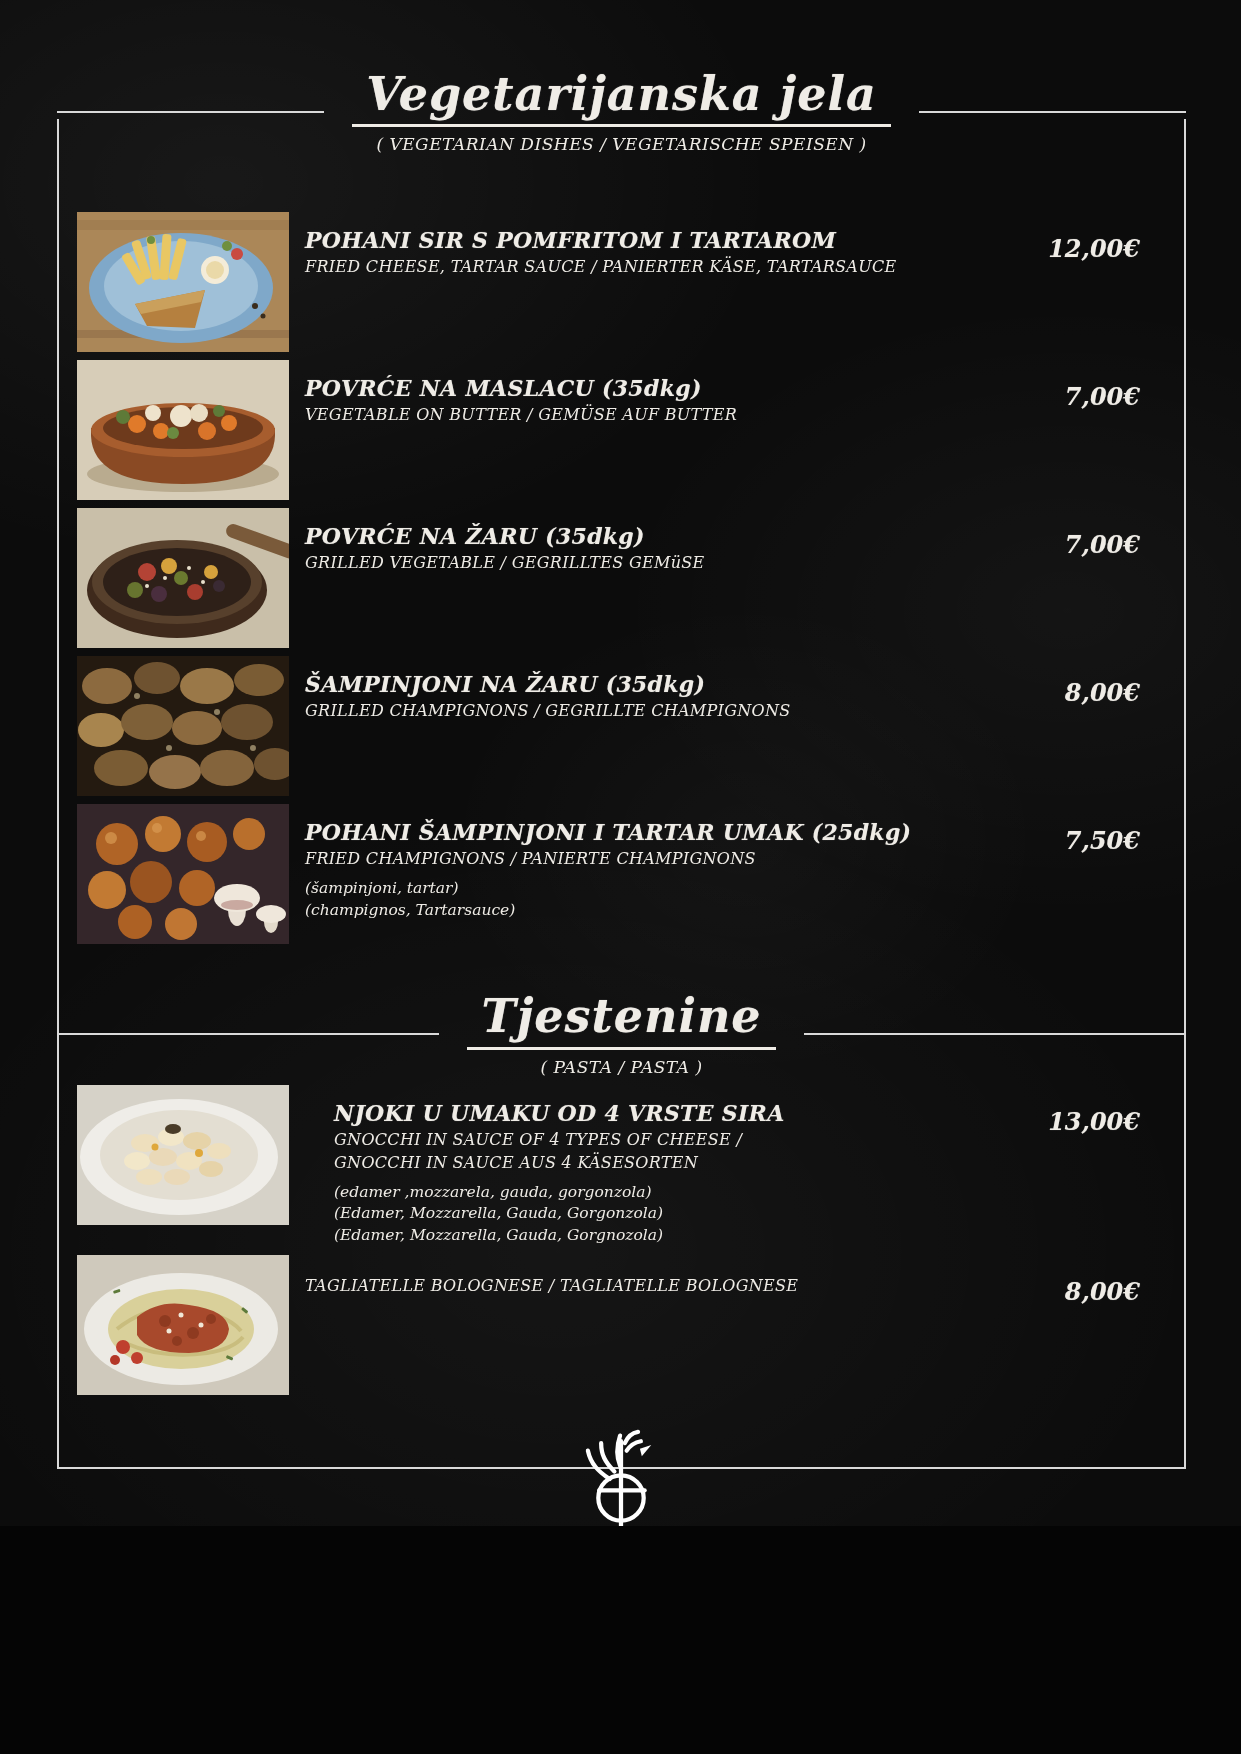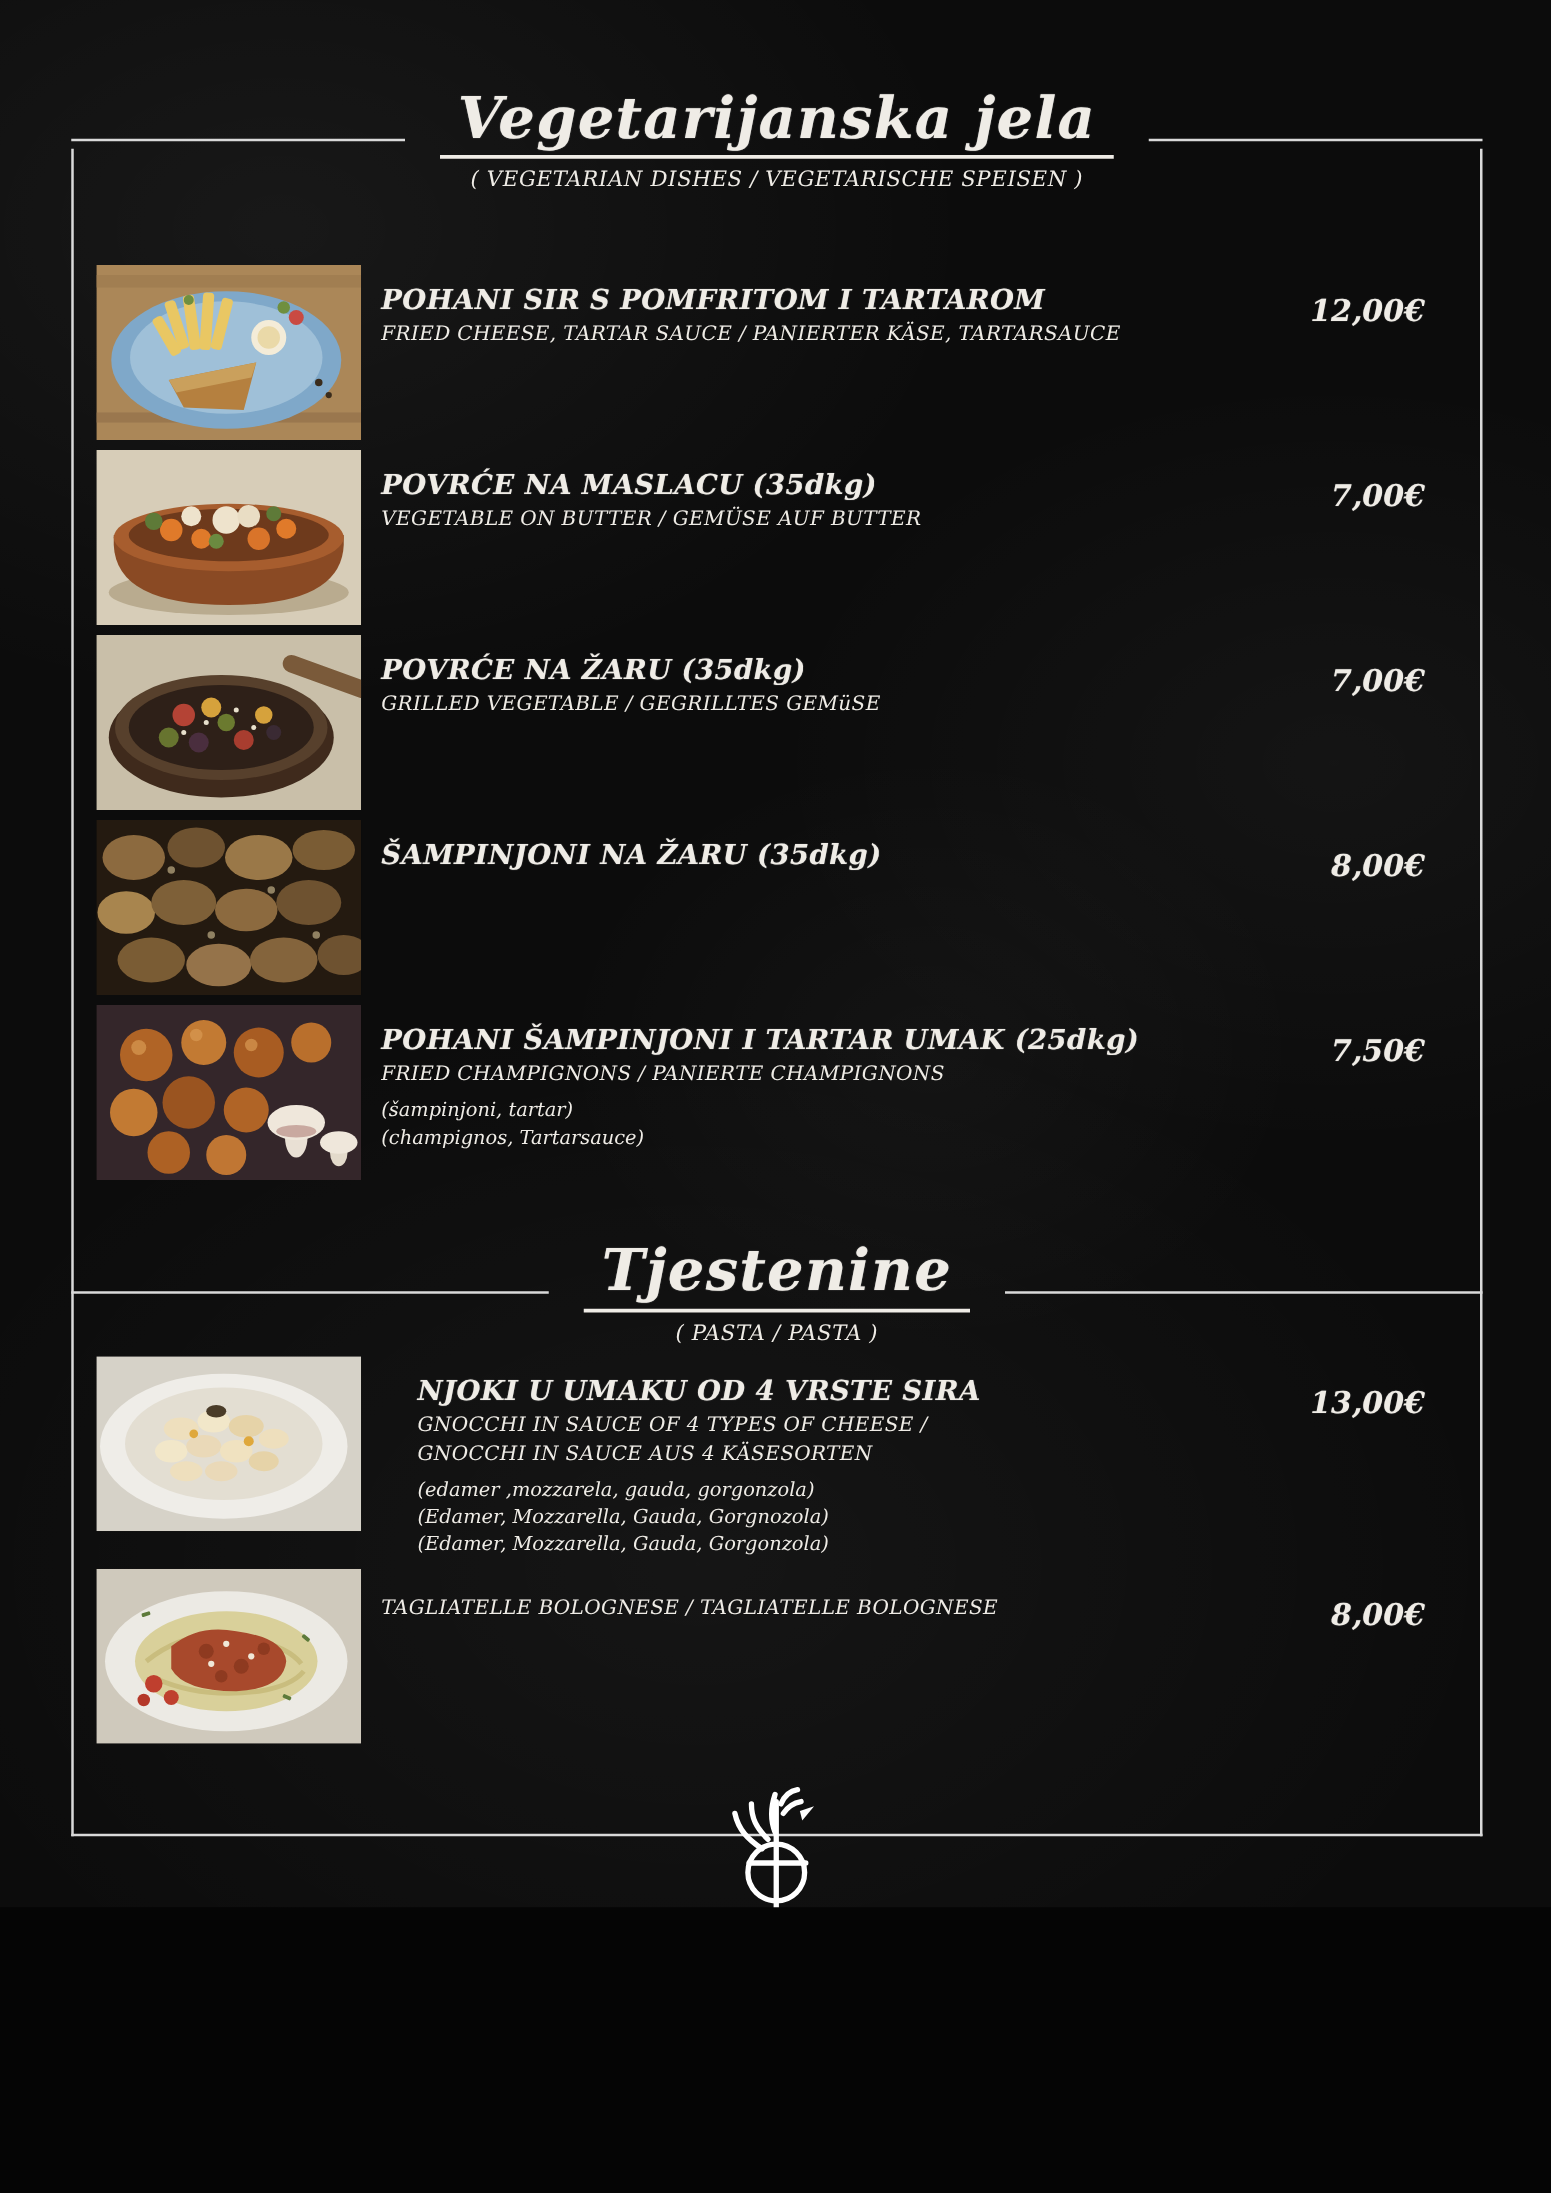--- a/index.html
+++ b/index.html
@@ -200,20 +200,21 @@
             <ellipse cx="150" cy="112" rx="27" ry="18" fill="#84643c"></ellipse>
             <ellipse cx="198" cy="108" rx="21" ry="16" fill="#6e5230"></ellipse>
             <circle cx="60" cy="40" r="3" fill="#d8c69a" opacity=".6"></circle>
             <circle cx="140" cy="56" r="3" fill="#d8c69a" opacity=".6"></circle>
             <circle cx="92" cy="92" r="3" fill="#d8c69a" opacity=".6"></circle>
             <circle cx="176" cy="92" r="3" fill="#d8c69a" opacity=".6"></circle>
           </svg>
         </div>
         <div class="info">
           <div class="item-title">ŠAMPINJONI NA ŽARU (35dkg)</div>
+          <div class="item-sub">GRILLED CHAMPIGNONS / GEGRILLTE CHAMPIGNONS</div>
         </div>
         <div class="price">8,00€</div>
       </div>
 
       <div class="menu-item">
         <div class="thumb">
           <svg viewBox="0 0 212 140">
             <rect width="212" height="140" fill="#34262a"></rect>
             <circle cx="40" cy="40" r="21" fill="#b06426"></circle>
               <circle cx="86" cy="30" r="18" fill="#c27a33"></circle>
@@ -277,22 +278,22 @@
             <circle cx="122" cy="68" r="4" fill="#dfa83c"></circle>
               <circle cx="78" cy="62" r="3.5" fill="#dfa83c"></circle>
           </svg>
         </div>
         <div class="info">
           <div class="item-title">NJOKI U UMAKU OD 4 VRSTE SIRA</div>
           <div class="item-sub">GNOCCHI IN SAUCE OF 4 TYPES OF CHEESE /</div>
           <div class="item-sub2">GNOCCHI IN SAUCE AUS 4 KÄSESORTEN</div>
           <div class="item-notes">
             <div class="note-line">(edamer ,mozzarela, gauda, gorgonzola)</div>
+            <div class="note-line">(Edamer, Mozzarella, Gauda, Gorgonzola)</div>
             <div class="note-line">(Edamer, Mozzarella, Gauda, Gorgnozola)</div>
-            <div class="note-line">(Edamer, Mozzarella, Gauda, Gorgonzola)</div>
           </div>
         </div>
         <div class="price">13,00€</div>
       </div>
 
       <div class="menu-item mt4">
         <div class="thumb">
           <svg viewBox="0 0 212 140">
             <rect width="212" height="140" fill="#cfc9bc"></rect>
             <ellipse cx="104" cy="74" rx="97" ry="56" fill="#eceae4"></ellipse>

